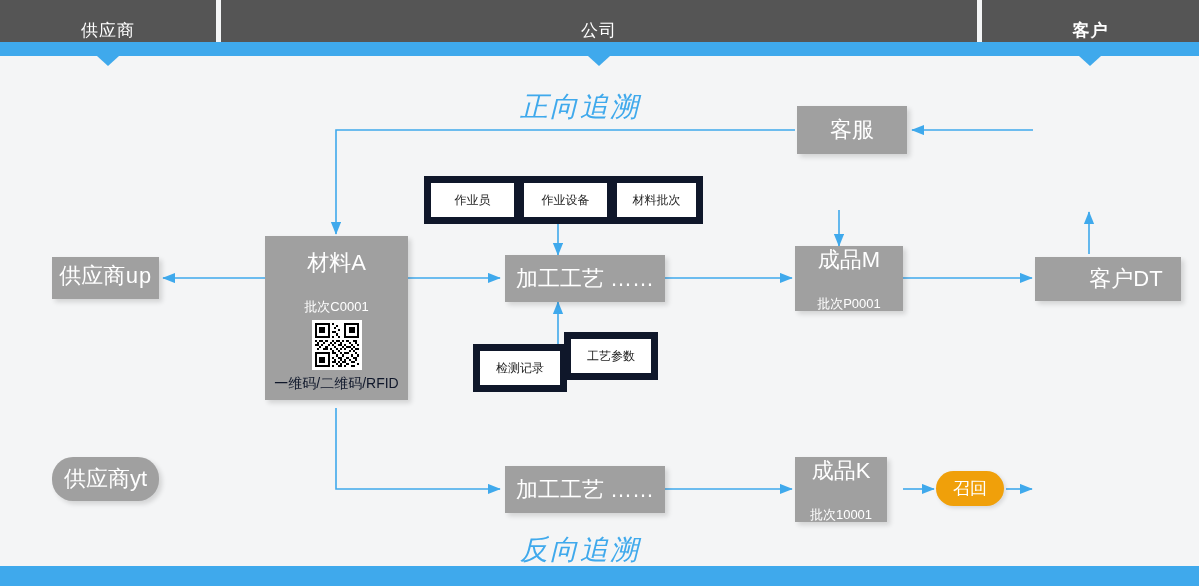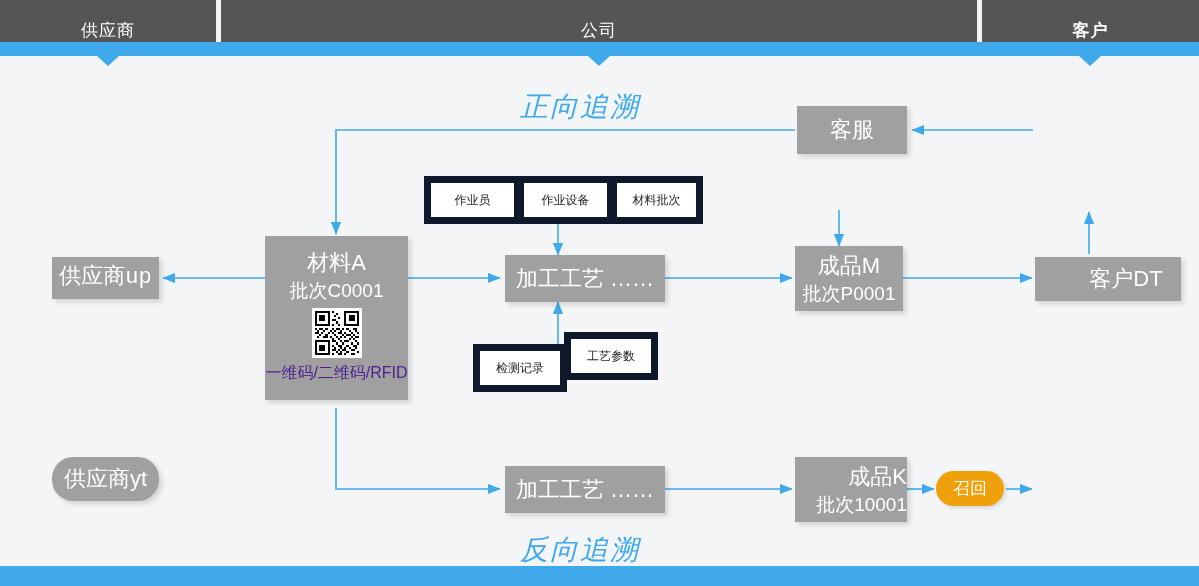--- a/index.html
+++ b/index.html
@@ -78,22 +78,22 @@
     color: #ffffff;
     box-shadow: 3px 3px 5px rgba(0,0,0,0.14);
     display: flex;
     flex-direction: column;
     align-items: center;
     justify-content: center;
     text-align: center;
     line-height: 1.35;
   }
   .node .ttl  { font-size: 22px; }
-  .node .sub  { font-size: 19px; }
-  .node .tiny { font-size: 16px; color: #4c1d95; }
+  .node .sub  { font-size: 13px; margin-top: 20px; }
+  .node .tiny { font-size: 14px; color: #0f172a; }
 
   
   .attr {
     position: absolute;
     background: #ffffff;
     border: 7px solid #0f172a;
     color: #222222;
     font-size: 12px;
     display: flex;
     align-items: center;
@@ -350,21 +350,21 @@
     </div>
 
     <div class="node" style="left:52px; top:401px; width:107px; height:44px;border-radius:21px;">
       <div class="ttl">供应商yt</div>
     </div>
 
     <div class="node" style="left:505px; top:410px; width:160px; height:47px;">
       <div class="ttl">加工工艺  ……</div>
     </div>
 
-    <div class="node" style="left:795px; top:401px; width:112px; height:65px;align-items:flex-end;">
+    <div class="node" style="left:795px; top:401px; width:92px; height:65px;">
       <div class="ttl">成品K</div>
       <div class="sub">批次10001</div>
     </div>
 
     <div class="pill" style="left:936px; top:415px; width:68px; height:35px;">
       <span>召回</span>
     </div>
 
 
   </div>

